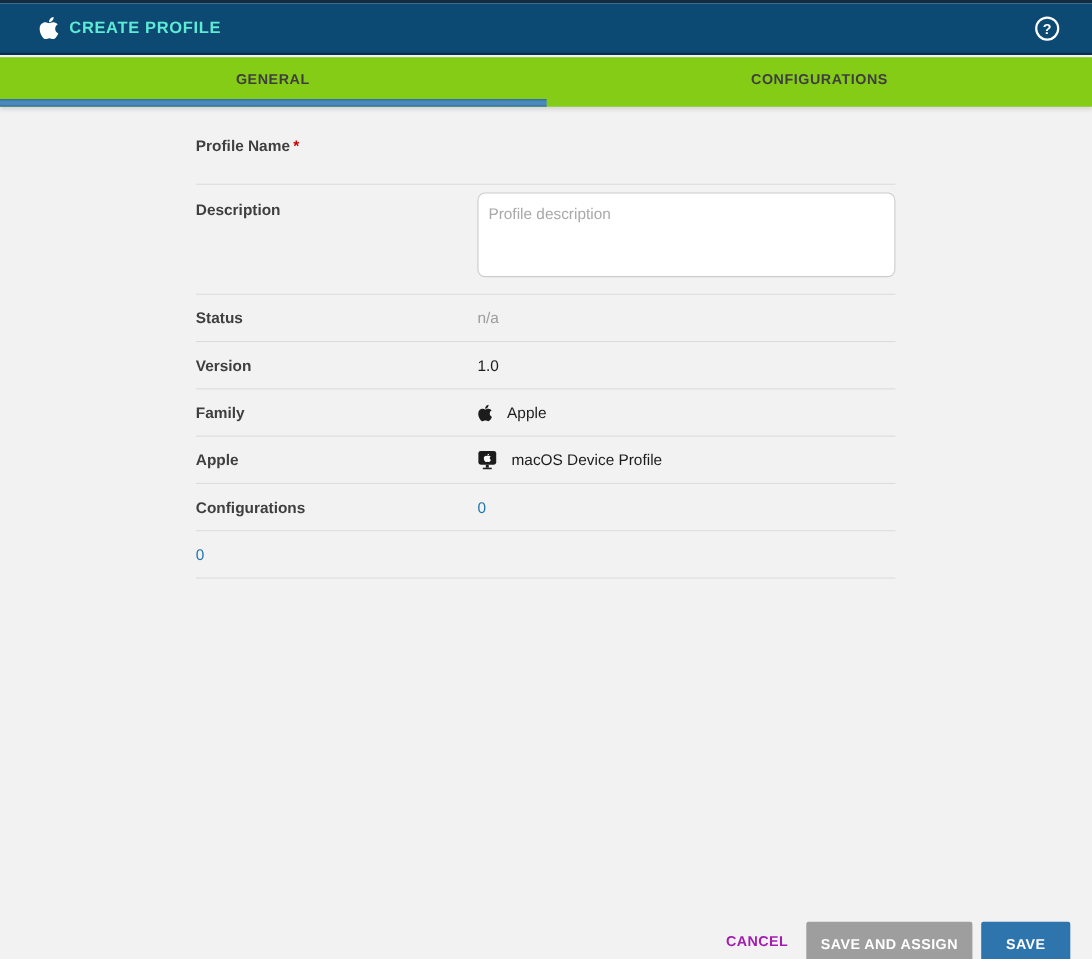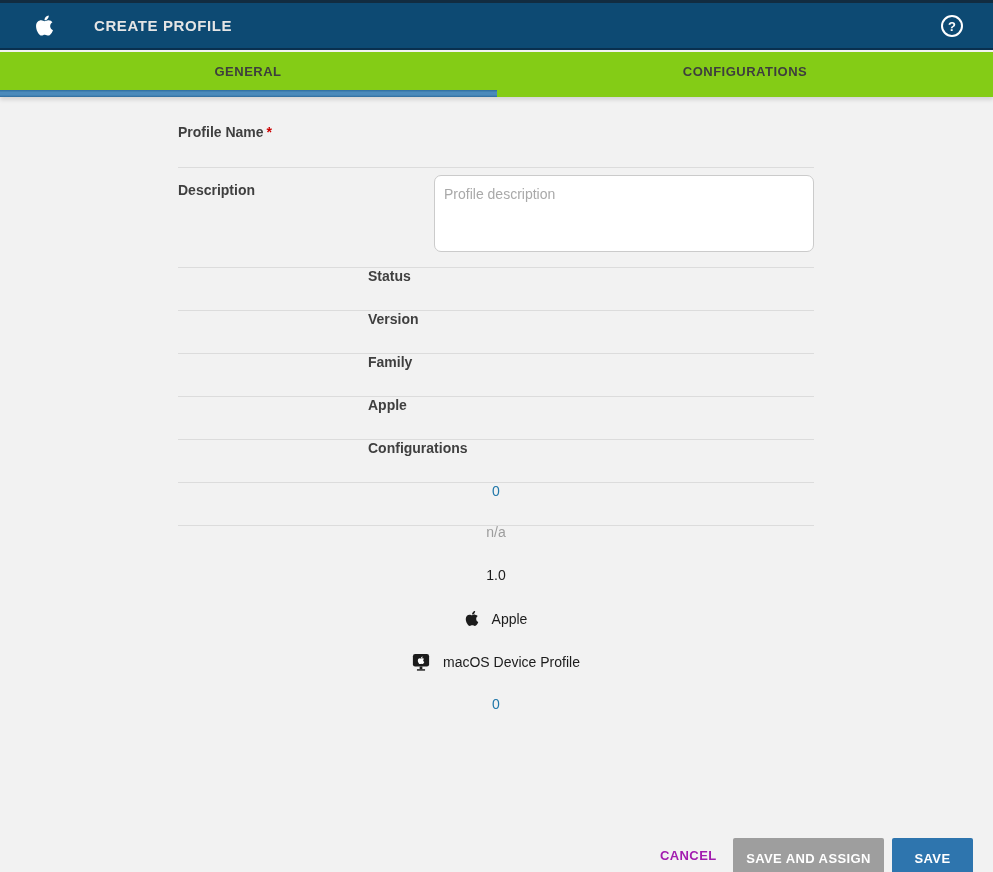--- a/index.html
+++ b/index.html
@@ -16,22 +16,22 @@
     background: #122c40;
   }
   .app-header {
     position: absolute; top: 3px; left: 0; width: 993px; height: 47px;
     background: #0d4a73;
     border-bottom: 2px solid #09304f;
     display: flex; align-items: center;
   }
   .apple-logo-header { width: 19px; height: 23px; margin-left: 35px; }
   .app-title {
-    color: #e5e5e5; font-size: 15px; font-weight: bold;
-    letter-spacing: 0.6px; margin-left: 40px;
+    color: #5eead4; font-size: 15px; font-weight: bold;
+    letter-spacing: 0.6px; margin-left: 9px;
   }
   .help-btn {
     position: absolute; right: 30px; top: 12px;
     width: 22px; height: 22px; border: 2px solid #ffffff; border-radius: 50%;
     color: #ffffff; font-size: 13px; font-weight: bold;
     display: flex; align-items: center; justify-content: center;
     cursor: pointer; background: transparent;
   }
   
   .tab-bar {
@@ -55,21 +55,21 @@
   .form-area {
     position: absolute; left: 178px; top: 97px; width: 636px;
   }
   .form-row {
     position: relative; width: 636px;
     border-bottom: 1px solid #dcdcdc;
     display: flex; align-items: center;
   }
   .row-name { height: 71px; }
   .row-desc { height: 100px; align-items: flex-start; }
-  .row-plain { height: 43px; flex-direction: column; }
+  .row-plain { height: 43px; }
   .field-label {
     width: 256px; flex: 0 0 256px;
     font-size: 14px; font-weight: bold; color: #3f3f3f;
   }
   .row-desc .field-label { margin-top: 14px; }
   .req { color: #cc0000; font-weight: bold; margin-left: 3px; }
   .name-input {
     width: 380px; height: 29px;
     border: 1.5px solid #4a4a4a; border-radius: 7px;
     background: #ffffff; outline: none;

